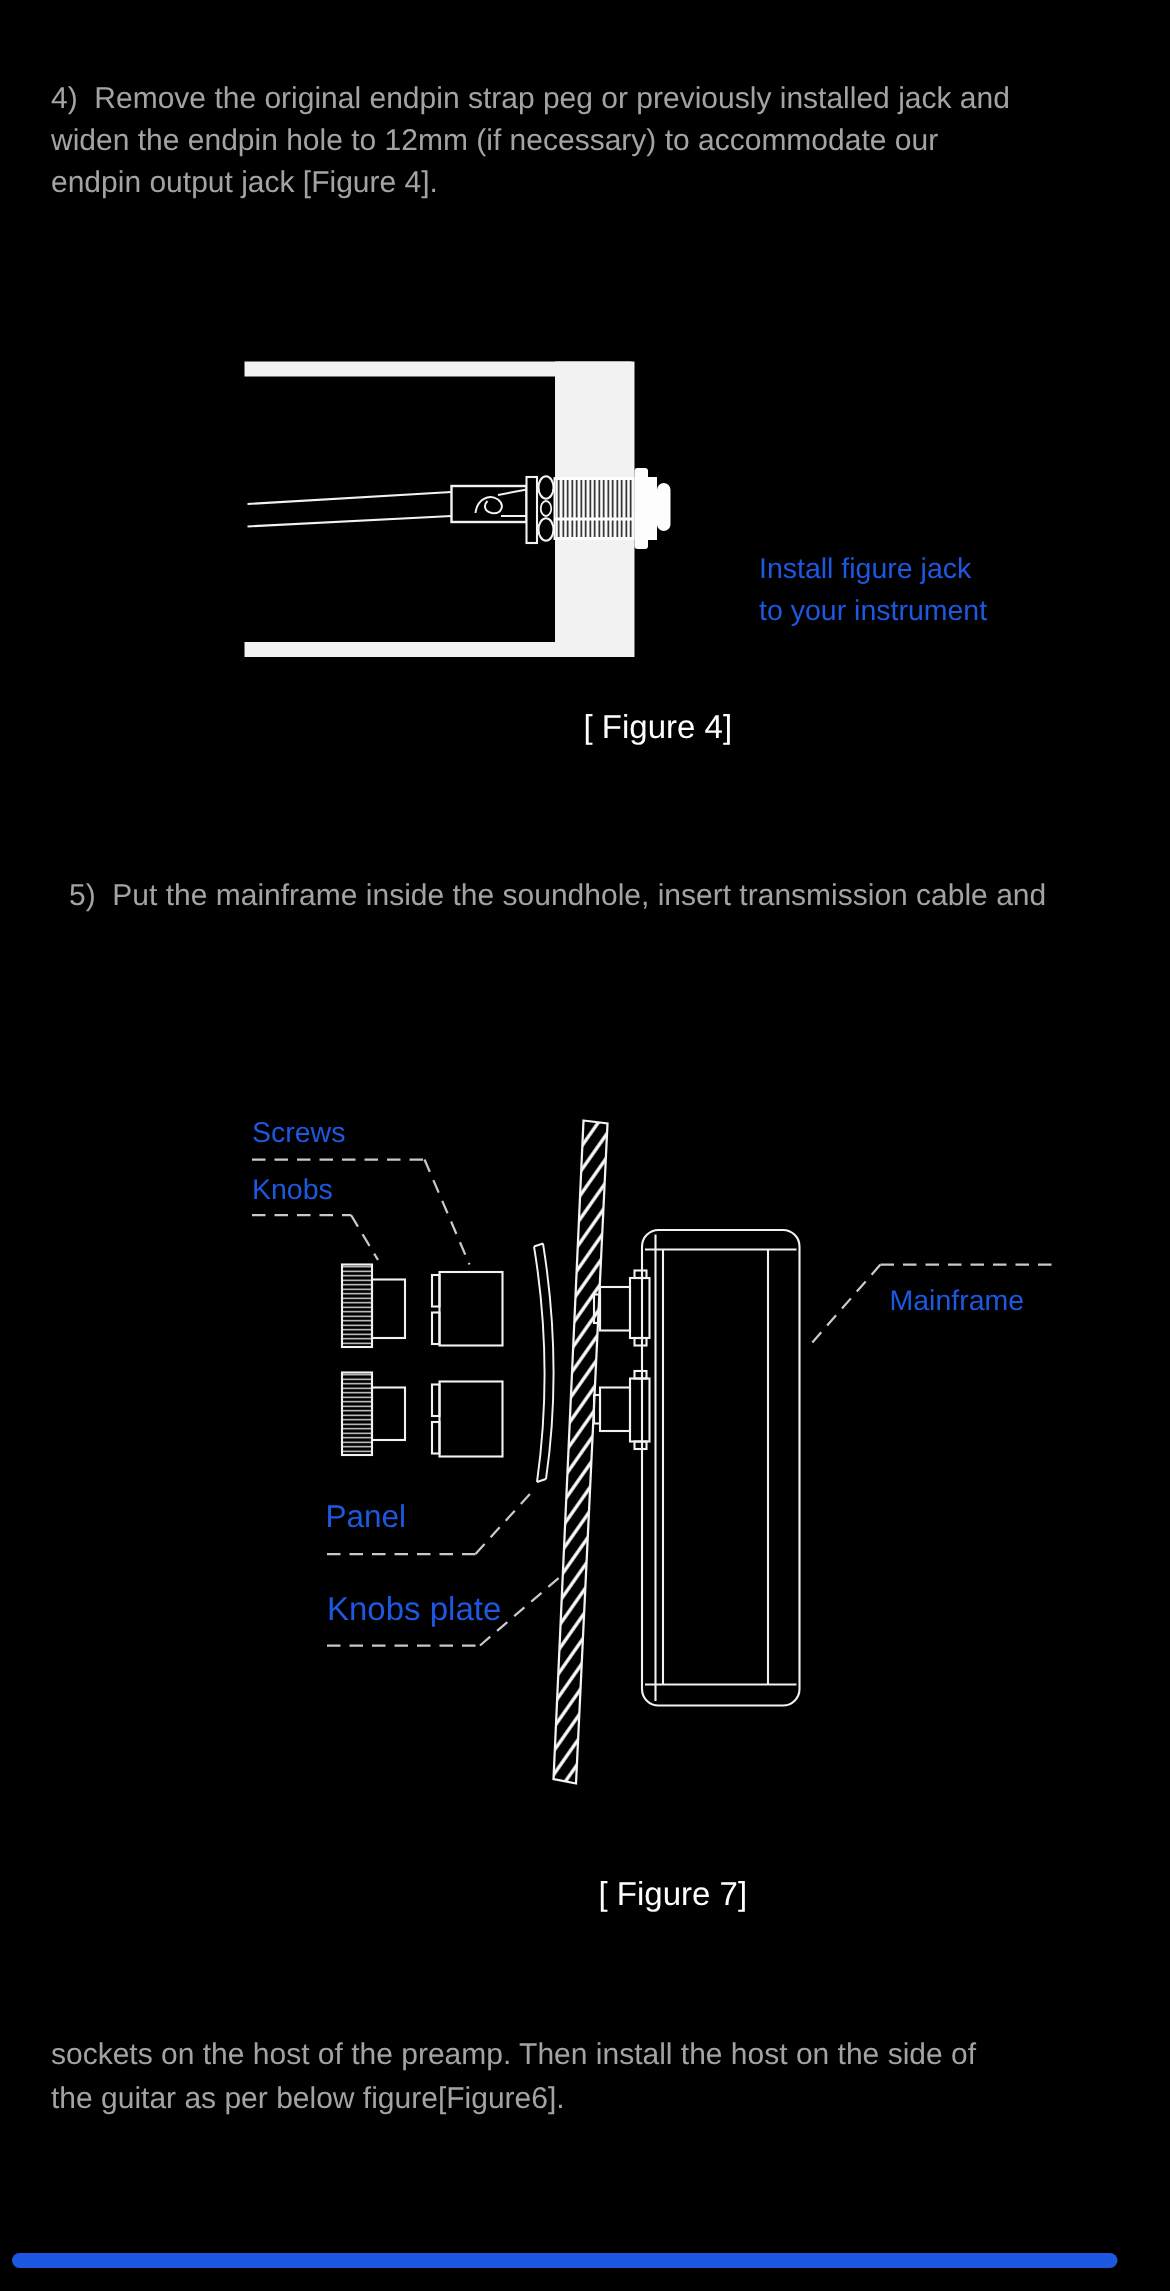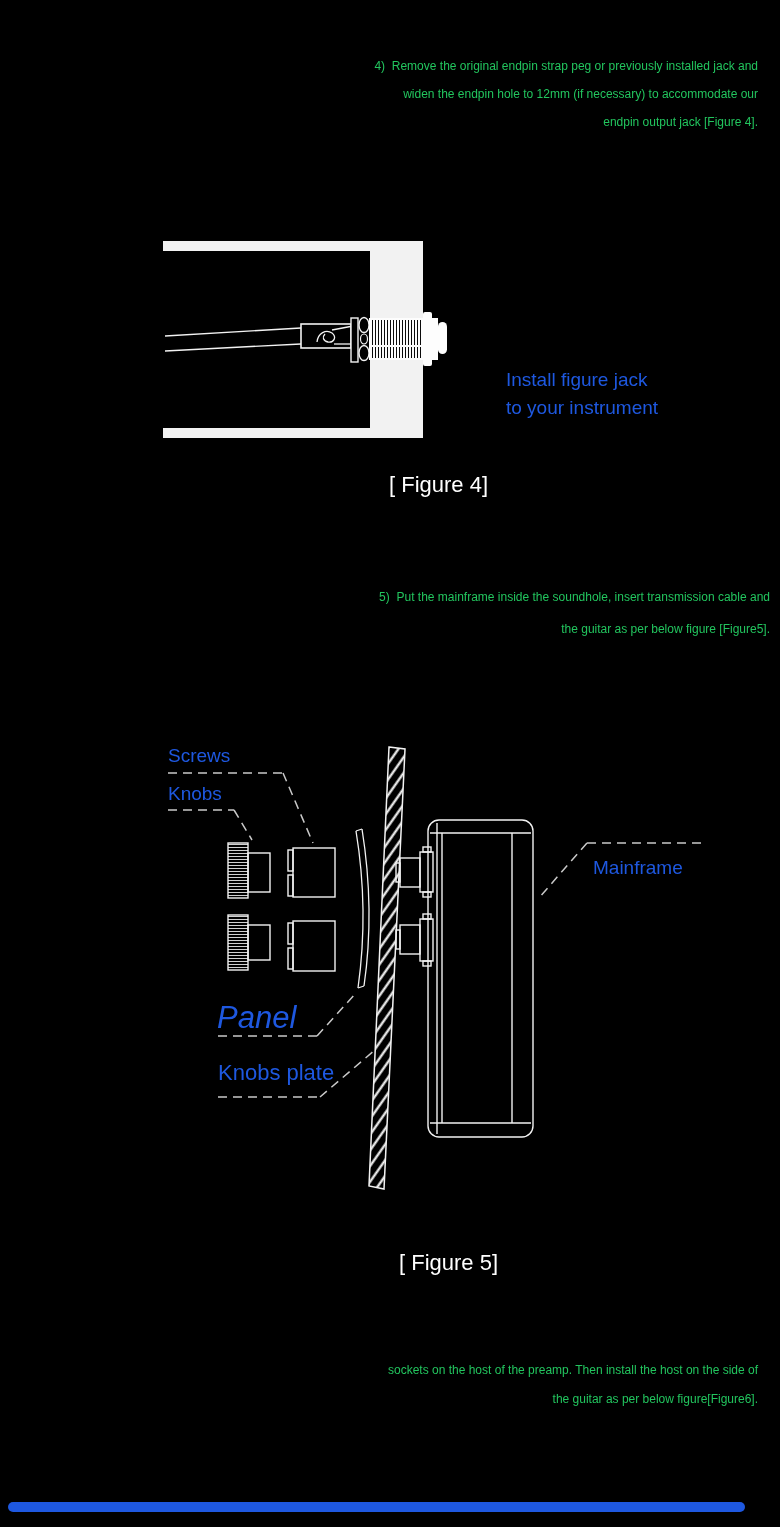--- a/index.html
+++ b/index.html
@@ -1,35 +1,35 @@
 <!DOCTYPE html>
 <html style="--accent: #1e58e0;"><head>
 <meta charset="utf-8">
 <style>
   :root { --accent:#1e58e0; --line:#f2f2f2; --dash:#c9c9c9; }
   html,body { margin:0; padding:0; background:#000; }
   #page {
     position:relative; width:780px; height:1527px; background:#000;
     overflow:hidden; font-family:"Liberation Sans", sans-serif;
   }
-  .step { position:absolute; left:34px; width:724px; color:#22c55e; font-size:12px;text-align:right; }
+  .step { position:absolute; left:34px; width:724px; color:#a3a3a3; font-size:20px; }
   .step .line { white-space:pre-wrap; }
   #step4 { top:52px;  line-height:28px; }
   #step5 { top:582px; line-height:31.5px;margin-left:12px; }
   #step6 { top:1356px; line-height:29px; }
   .caption { position:absolute; color:#ffffff; font-size:22px;margin-left:32px; }
   #caption4 { left:357px; top:472px; }
   #caption5 { left:367px; top:1250px; }
   .annotation { position:absolute; left:506px; top:366px; color:var(--accent);
                 font-size:19px; line-height:28px; }
   .fig-label { position:absolute; color:var(--accent); }
   #label-screws    { left:168px; top:745px;  font-size:19px; }
   #label-knobs     { left:168px; top:783px;  font-size:19px; }
   #label-mainframe { left:593px; top:813px;  font-size:19px;margin-top:44px; }
-  #label-panel     { left:217px; top:1000px; font-size:31px;font-style:italic; }
+  #label-panel     { left:217px; top:1000px; font-size:21px; }
   #label-sideplate { left:218px; top:1060px; font-size:22px; }
   svg.fig { position:absolute; display:block; }
   #fig4 { left:155px; top:232px; }
   #fig5 { left:150px; top:735px; }
   #footer-bar { position:absolute; left:8px; top:1502px; width:737px; height:10px;
                 border-radius:5px; background:var(--accent); }
 </style>
 </head>
 <body>
 
@@ -77,21 +77,20 @@
 
   <div class="annotation">
     <div>Install figure jack</div>
     <div>to your instrument</div>
   </div>
 
   <div class="caption" id="caption4">[ Figure 4]</div>
 
   <div class="step" id="step5">
     <div class="line">5)  Put the mainframe inside the soundhole, insert transmission cable and</div>
-    <div class="line">the guitar as per below figure [Figure5].</div>
   </div>
 
   <svg id="fig5" class="fig" width="610" height="470" viewBox="0 0 610 470">
     <defs>
       <pattern id="hatch" width="9" height="9" patternUnits="userSpaceOnUse" patternTransform="rotate(-55)">
         <line x1="0" y1="4.5" x2="9" y2="4.5" stroke="#ffffff" stroke-width="2.2"></line>
       </pattern>
       <pattern id="knurl" width="4" height="3" patternUnits="userSpaceOnUse">
         <line x1="0" y1="1.5" x2="4" y2="1.5" stroke="#e8e8e8" stroke-width="0.9"></line>
       </pattern>
@@ -156,21 +155,21 @@
       <rect x="273" y="226" width="8" height="5"></rect>
     </g>
   </svg>
 
   <div class="fig-label" id="label-screws">Screws</div>
   <div class="fig-label" id="label-knobs">Knobs</div>
   <div class="fig-label" id="label-mainframe">Mainframe</div>
   <div class="fig-label" id="label-panel">Panel</div>
   <div class="fig-label" id="label-sideplate">Knobs plate</div>
 
-  <div class="caption" id="caption5">[ Figure 5]</div>
+  <div class="caption" id="caption5">[ Figure 7]</div>
 
   <div class="step" id="step6">
     <div class="line">sockets on the host of the preamp. Then install the host on the side of</div>
     <div class="line">the guitar as per below figure[Figure6].</div>
   </div>
 
   <div id="footer-bar"></div>
 
 </div>
 

